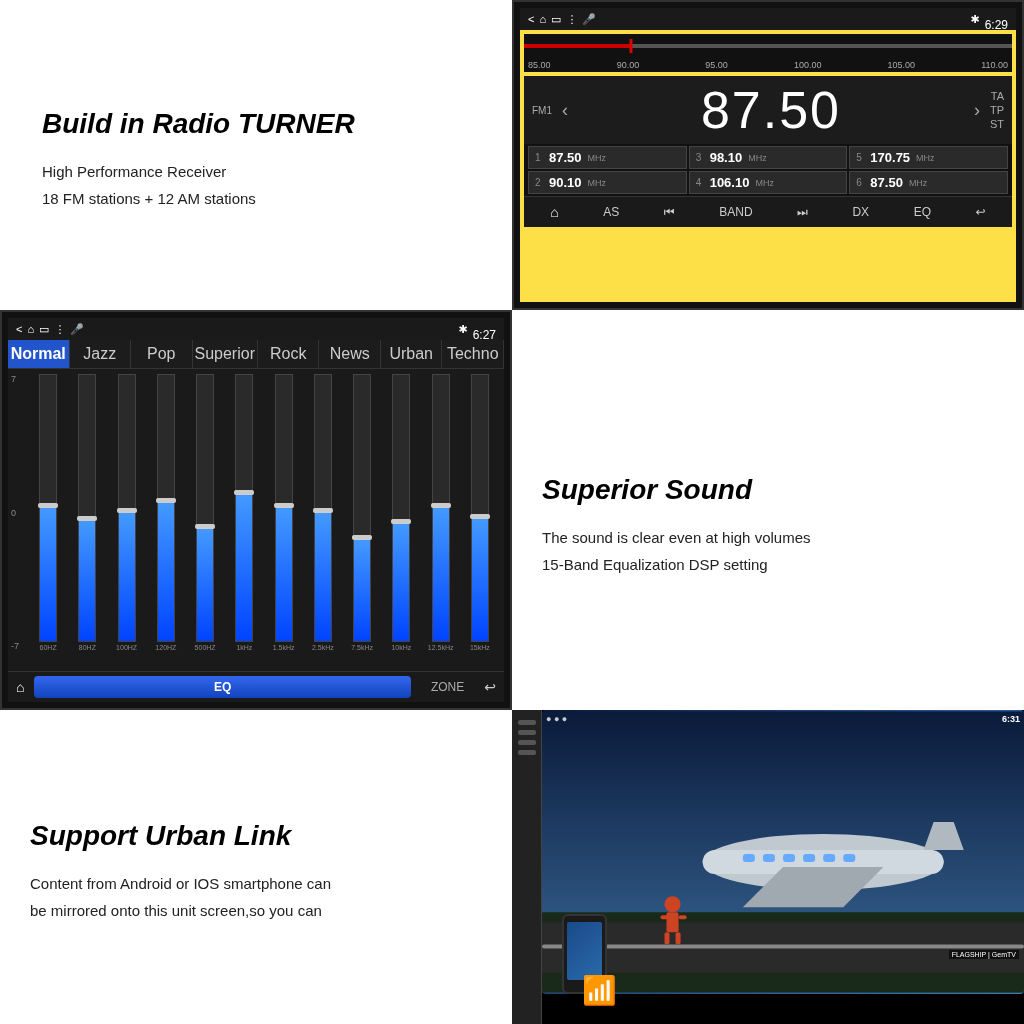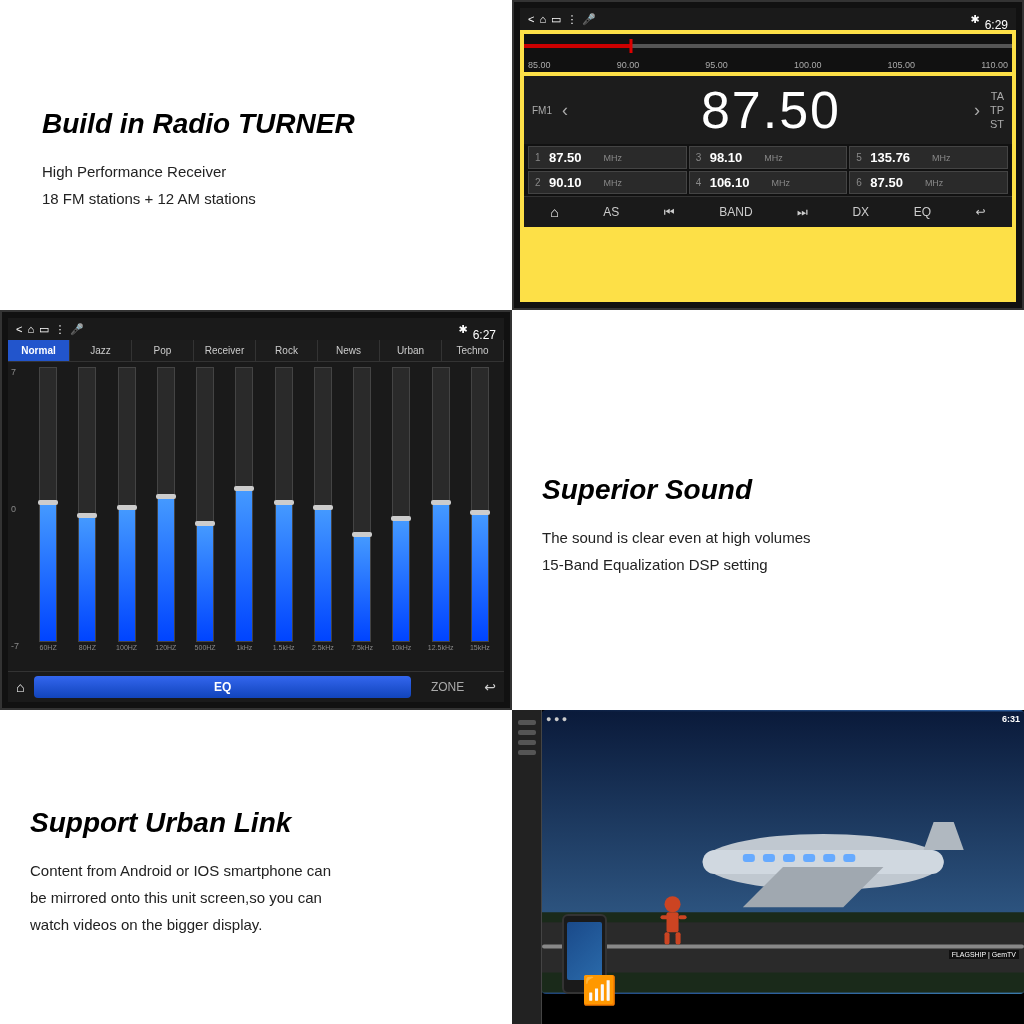--- a/index.html
+++ b/index.html
@@ -155,21 +155,21 @@
     .preset-item {
       background: #2a2a2a;
       border: 1px solid #444;
       display: flex;
       align-items: center;
       padding: 3px 6px;
       gap: 6px;
     }
     .preset-num { color: #888; font-size: 10px; min-width: 8px; }
     .preset-freq { color: #fff; font-size: 13px; font-weight: bold; }
-    .preset-mhz { color: #888; font-size: 9px; margin-left: 16px; }
+    .preset-mhz { color: #888; font-size: 9px; }
 
     
     .fm-toolbar {
       display: flex;
       align-items: center;
       justify-content: space-around;
       background: #1a1a1a;
       padding: 5px 4px;
       border-top: 1px solid #333;
     }
@@ -206,21 +206,21 @@
     .eq-tabs {
       display: flex;
       background: #1c1c1c;
       border-bottom: 1px solid #333;
       overflow: hidden;
     }
     .eq-tab {
       flex: 1;
       text-align: center;
       padding: 5px 2px;
-      font-size: 10px;
+      font-size: 16px;
       color: #ccc;
       cursor: pointer;
       border-right: 1px solid #333;
     }
     .eq-tab.active {
       background: #2255cc;
       color: #fff;
       font-weight: bold;
     }
 
@@ -489,21 +489,21 @@
           <span class="preset-freq">87.50</span>
           <span class="preset-mhz">MHz</span>
         </div>
         <div class="preset-item">
           <span class="preset-num">3</span>
           <span class="preset-freq">98.10</span>
           <span class="preset-mhz">MHz</span>
         </div>
         <div class="preset-item">
           <span class="preset-num">5</span>
-          <span class="preset-freq">135.76</span>
+          <span class="preset-freq">170.75</span>
           <span class="preset-mhz">MHz</span>
         </div>
         <div class="preset-item">
           <span class="preset-num">2</span>
           <span class="preset-freq">90.10</span>
           <span class="preset-mhz">MHz</span>
         </div>
         <div class="preset-item">
           <span class="preset-num">4</span>
           <span class="preset-freq">106.10</span>
@@ -541,21 +541,21 @@
       <div class="status-icons">
         <span>✱</span>
         <span class="status-time">6:27</span>
       </div>
     </div>
 
     <div class="eq-tabs">
       <div class="eq-tab active">Normal</div>
       <div class="eq-tab">Jazz</div>
       <div class="eq-tab">Pop</div>
-      <div class="eq-tab">Receiver</div>
+      <div class="eq-tab">Superior</div>
       <div class="eq-tab">Rock</div>
       <div class="eq-tab">News</div>
       <div class="eq-tab">Urban</div>
       <div class="eq-tab">Techno</div>
     </div>
 
     <div class="eq-sliders-area">
       <div class="eq-level-labels">
         <span>7</span>
         <span>0</span>
@@ -664,21 +664,20 @@
       <div>The sound is clear even at high volumes</div>
       <div>15-Band Equalization DSP setting</div>
     </div>
   </div>
 
   <div class="mirror-text">
     <div class="section-title">Support Urban Link</div>
     <div class="section-body">
       <div>Content from Android or IOS smartphone can</div>
       <div>be mirrored onto this unit screen,so you can</div>
-      <div>watch videos on the  bigger display.</div>
     </div>
   </div>
 
   <div class="mirror-screen">
 
     <div class="car-side">
       <div class="car-side-btn"></div>
       <div class="car-side-btn"></div>
       <div class="car-side-btn"></div>
       <div class="car-side-btn"></div>

